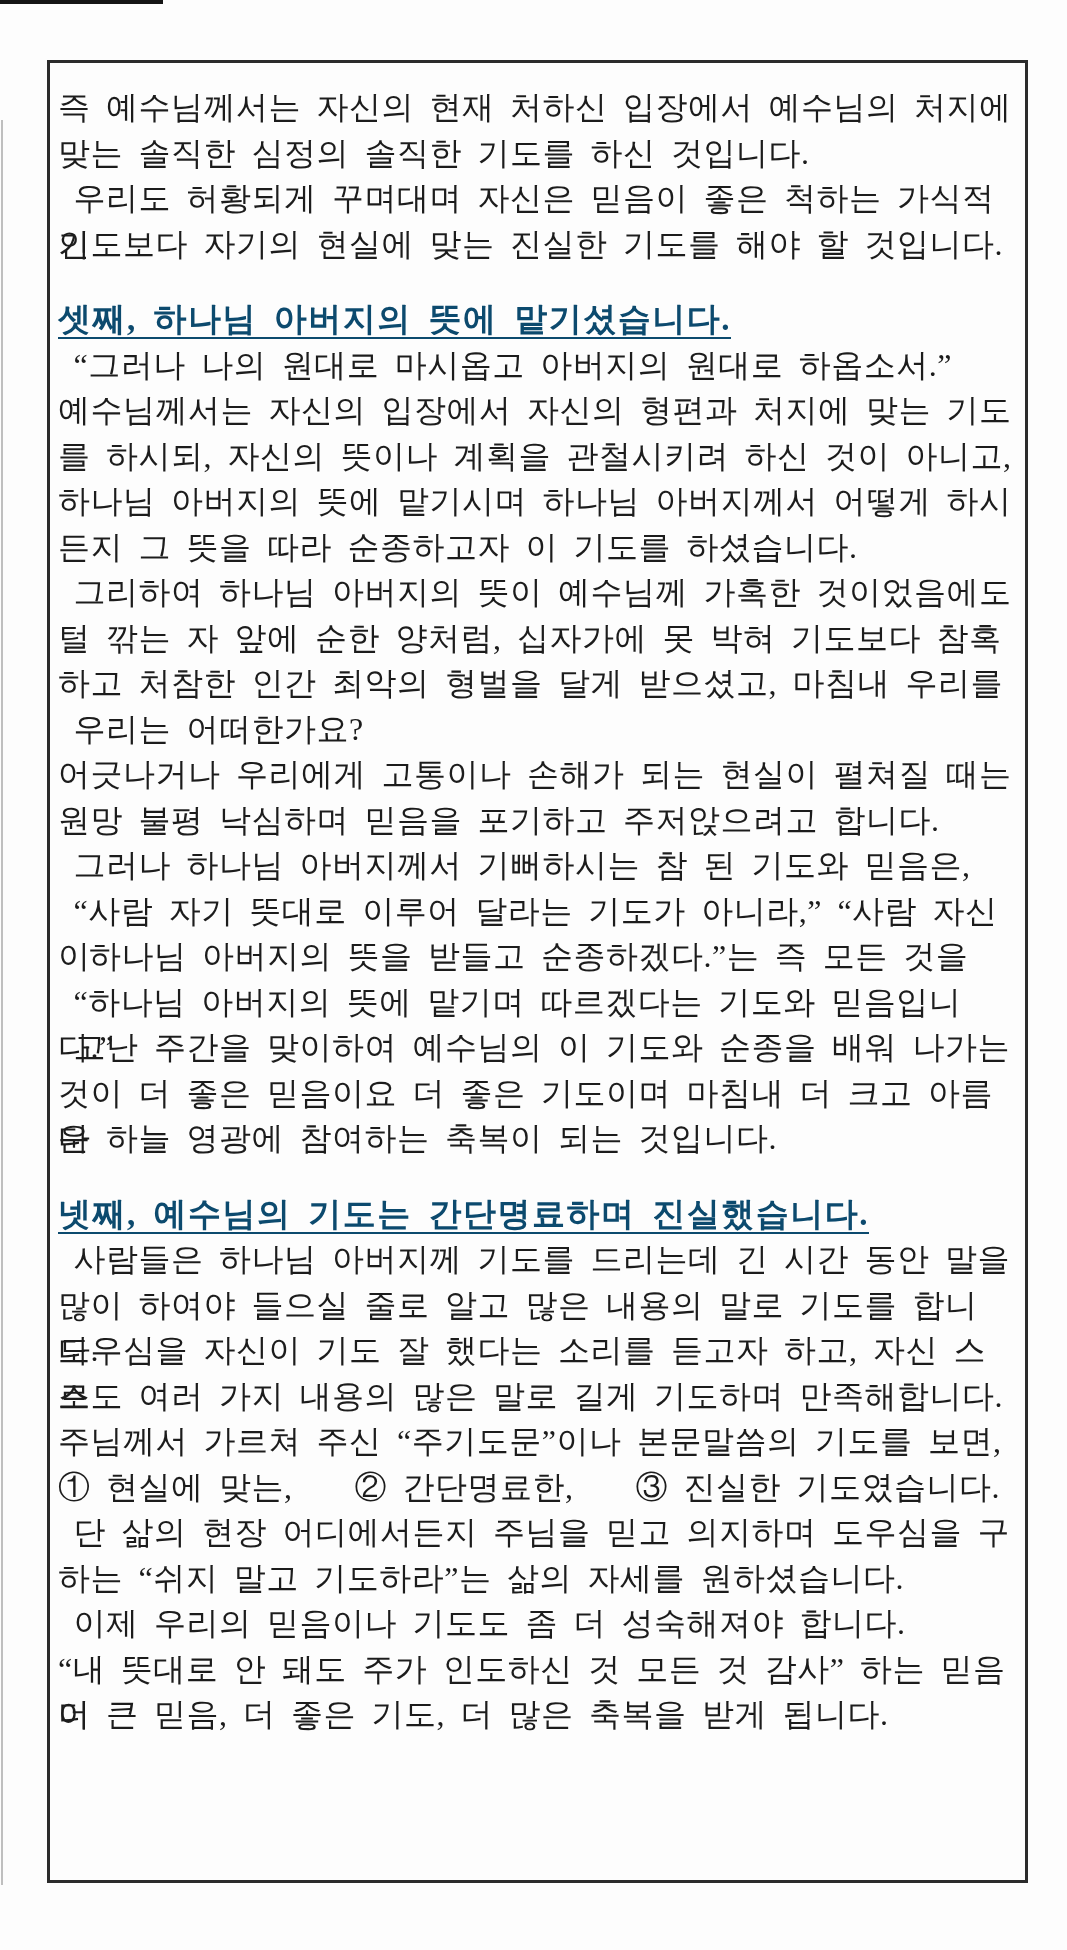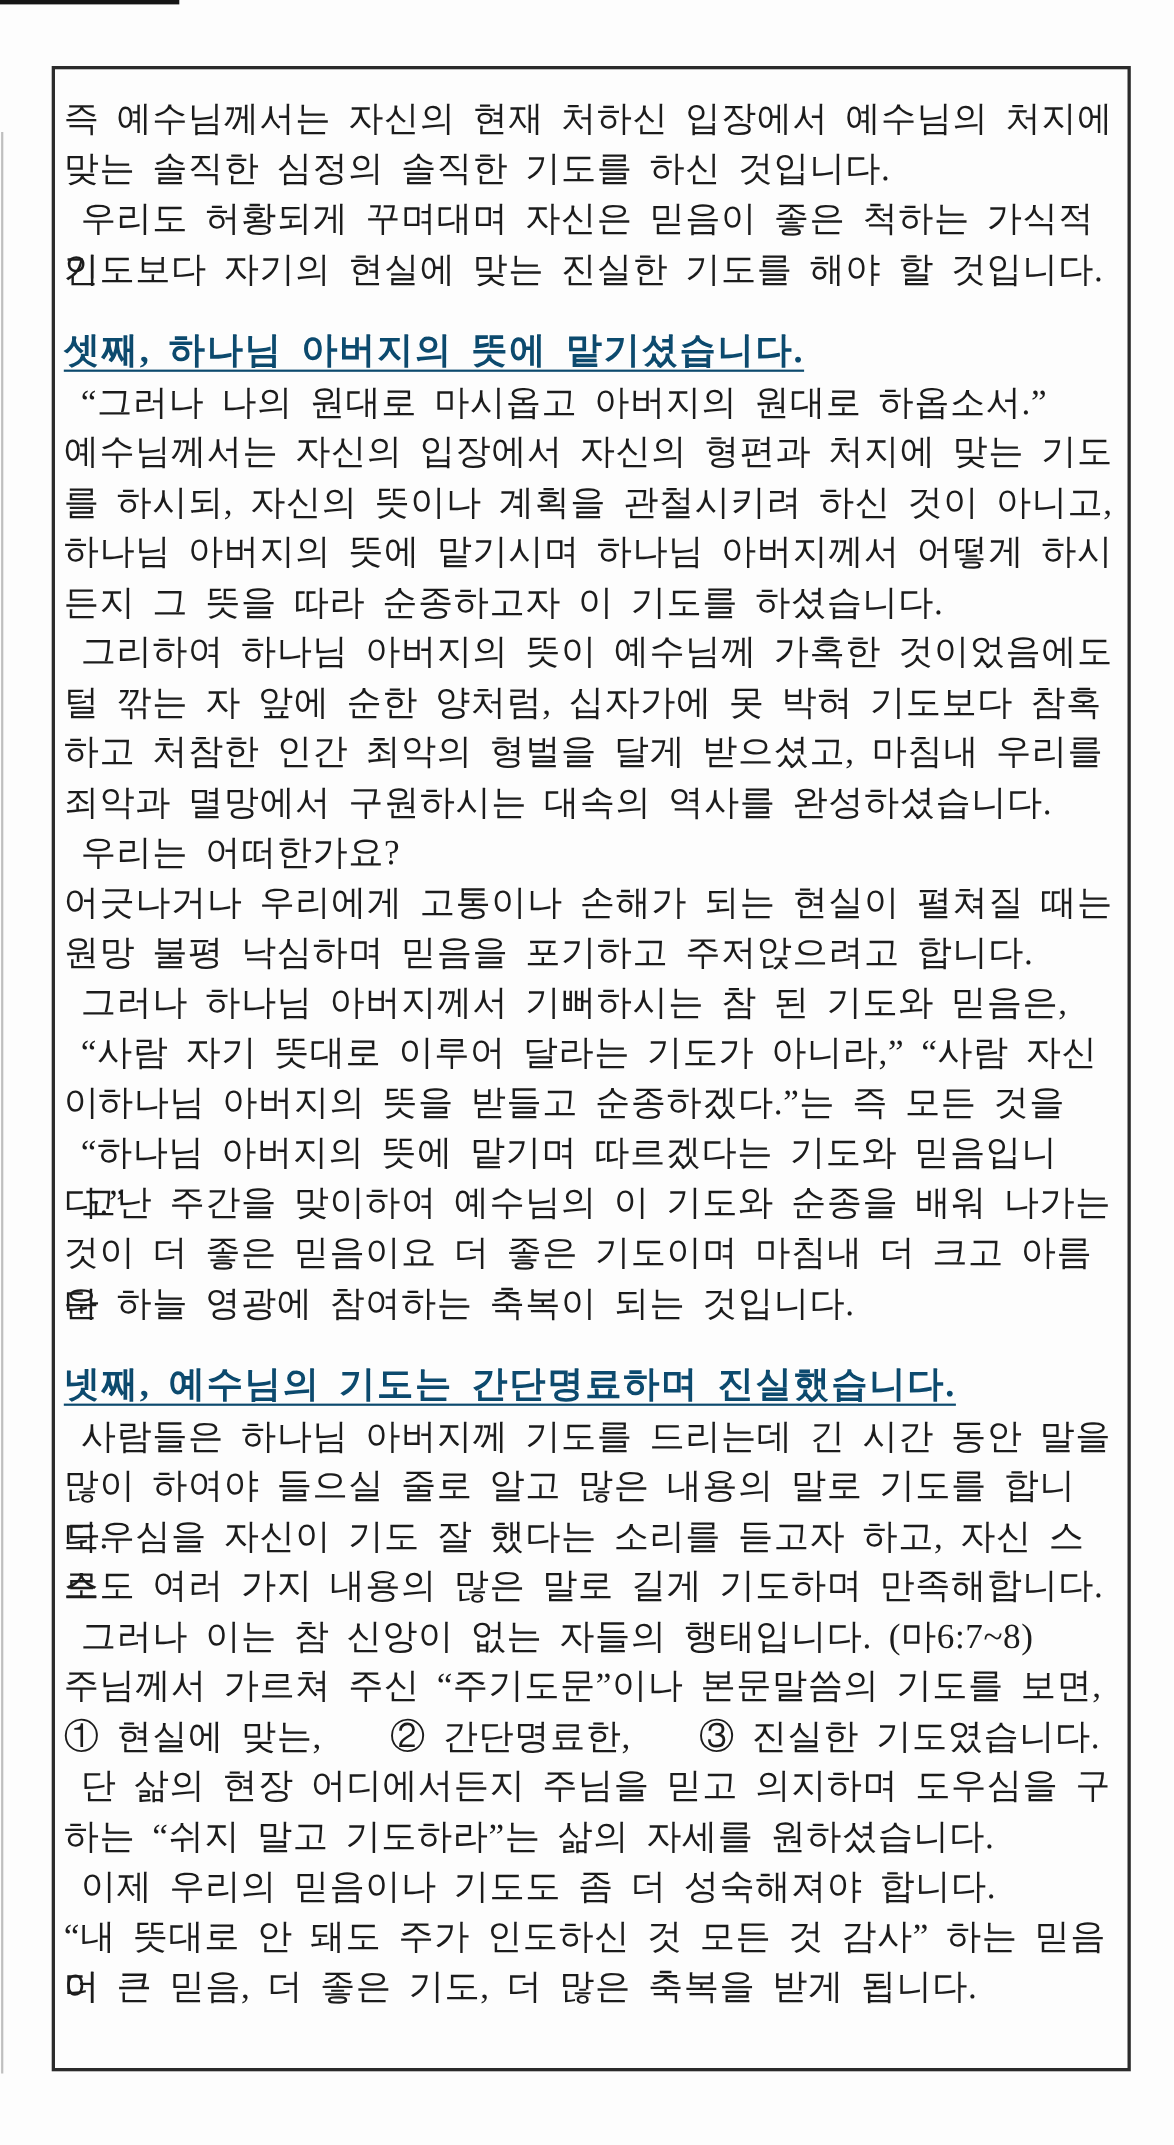--- a/index.html
+++ b/index.html
@@ -79,38 +79,36 @@
         <div class="line blank"></div>
         <div class="line heading">셋째, 하나님 아버지의 뜻에 맡기셨습니다.</div>
         <div class="line body"> “그러나 나의 원대로 마시옵고 아버지의 원대로 하옵소서.”</div>
         <div class="line body">예수님께서는 자신의 입장에서 자신의 형편과 처지에 맞는 기도</div>
         <div class="line body">를 하시되, 자신의 뜻이나 계획을 관철시키려 하신 것이 아니고,</div>
         <div class="line body">하나님 아버지의 뜻에 맡기시며 하나님 아버지께서 어떻게 하시</div>
         <div class="line body">든지 그 뜻을 따라 순종하고자 이 기도를 하셨습니다.</div>
         <div class="line body"> 그리하여 하나님 아버지의 뜻이 예수님께 가혹한 것이었음에도</div>
         <div class="line body">털 깎는 자 앞에 순한 양처럼, 십자가에 못 박혀 기도보다 참혹</div>
         <div class="line body">하고 처참한 인간 최악의 형벌을 달게 받으셨고, 마침내 우리를</div>
-        <div class="line body">죄악과 멸망에서 구원하시는 대속의 역사를 완성하셨습니다.</div>
         <div class="line body"> 우리는 어떠한가요?</div>
         <div class="line body">어긋나거나 우리에게 고통이나 손해가 되는 현실이 펼쳐질 때는</div>
         <div class="line body">원망 불평 낙심하며 믿음을 포기하고 주저앉으려고 합니다.</div>
         <div class="line body"> 그러나 하나님 아버지께서 기뻐하시는 참 된 기도와 믿음은,</div>
         <div class="line body"> “사람 자기 뜻대로 이루어 달라는 기도가 아니라,” “사람 자신이</div>
         <div class="line body">  하나님 아버지의 뜻을 받들고 순종하겠다.”는 즉 모든 것을</div>
         <div class="line body"> “하나님 아버지의 뜻에 맡기며 따르겠다는 기도와 믿음입니다.”</div>
         <div class="line body"> 고난 주간을 맞이하여 예수님의 이 기도와 순종을 배워 나가는</div>
         <div class="line body">것이 더 좋은 믿음이요 더 좋은 기도이며 마침내 더 크고 아름다</div>
         <div class="line body">운 하늘 영광에 참여하는 축복이 되는 것입니다.</div>
         <div class="line blank"></div>
         <div class="line heading">넷째, 예수님의 기도는 간단명료하며 진실했습니다.</div>
         <div class="line body"> 사람들은 하나님 아버지께 기도를 드리는데 긴 시간 동안 말을</div>
         <div class="line body">많이 하여야 들으실 줄로 알고 많은 내용의 말로 기도를 합니다.</div>
         <div class="line body">도우심을 자신이 기도 잘 했다는 소리를 듣고자 하고, 자신 스스</div>
         <div class="line body">로도 여러 가지 내용의 많은 말로 길게 기도하며 만족해합니다.</div>
-        <div class="line body"> 그러나 이는 참 신앙이 없는 자들의 행태입니다. (마6:7~8)</div>
         <div class="line body">주님께서 가르쳐 주신 “주기도문”이나 본문말씀의 기도를 보면,</div>
         <div class="line body">① 현실에 맞는,    ② 간단명료한,    ③ 진실한 기도였습니다.</div>
         <div class="line body"> 단 삶의 현장 어디에서든지 주님을 믿고 의지하며 도우심을 구</div>
         <div class="line body">하는 “쉬지 말고 기도하라”는 삶의 자세를 원하셨습니다.</div>
         <div class="line body"> 이제 우리의 믿음이나 기도도 좀 더 성숙해져야 합니다.</div>
         <div class="line body">“내 뜻대로 안 돼도 주가 인도하신 것 모든 것 감사” 하는 믿음이</div>
         <div class="line body">더 큰 믿음, 더 좋은 기도, 더 많은 축복을 받게 됩니다.</div>
       </div>
   </div>
 </div>

